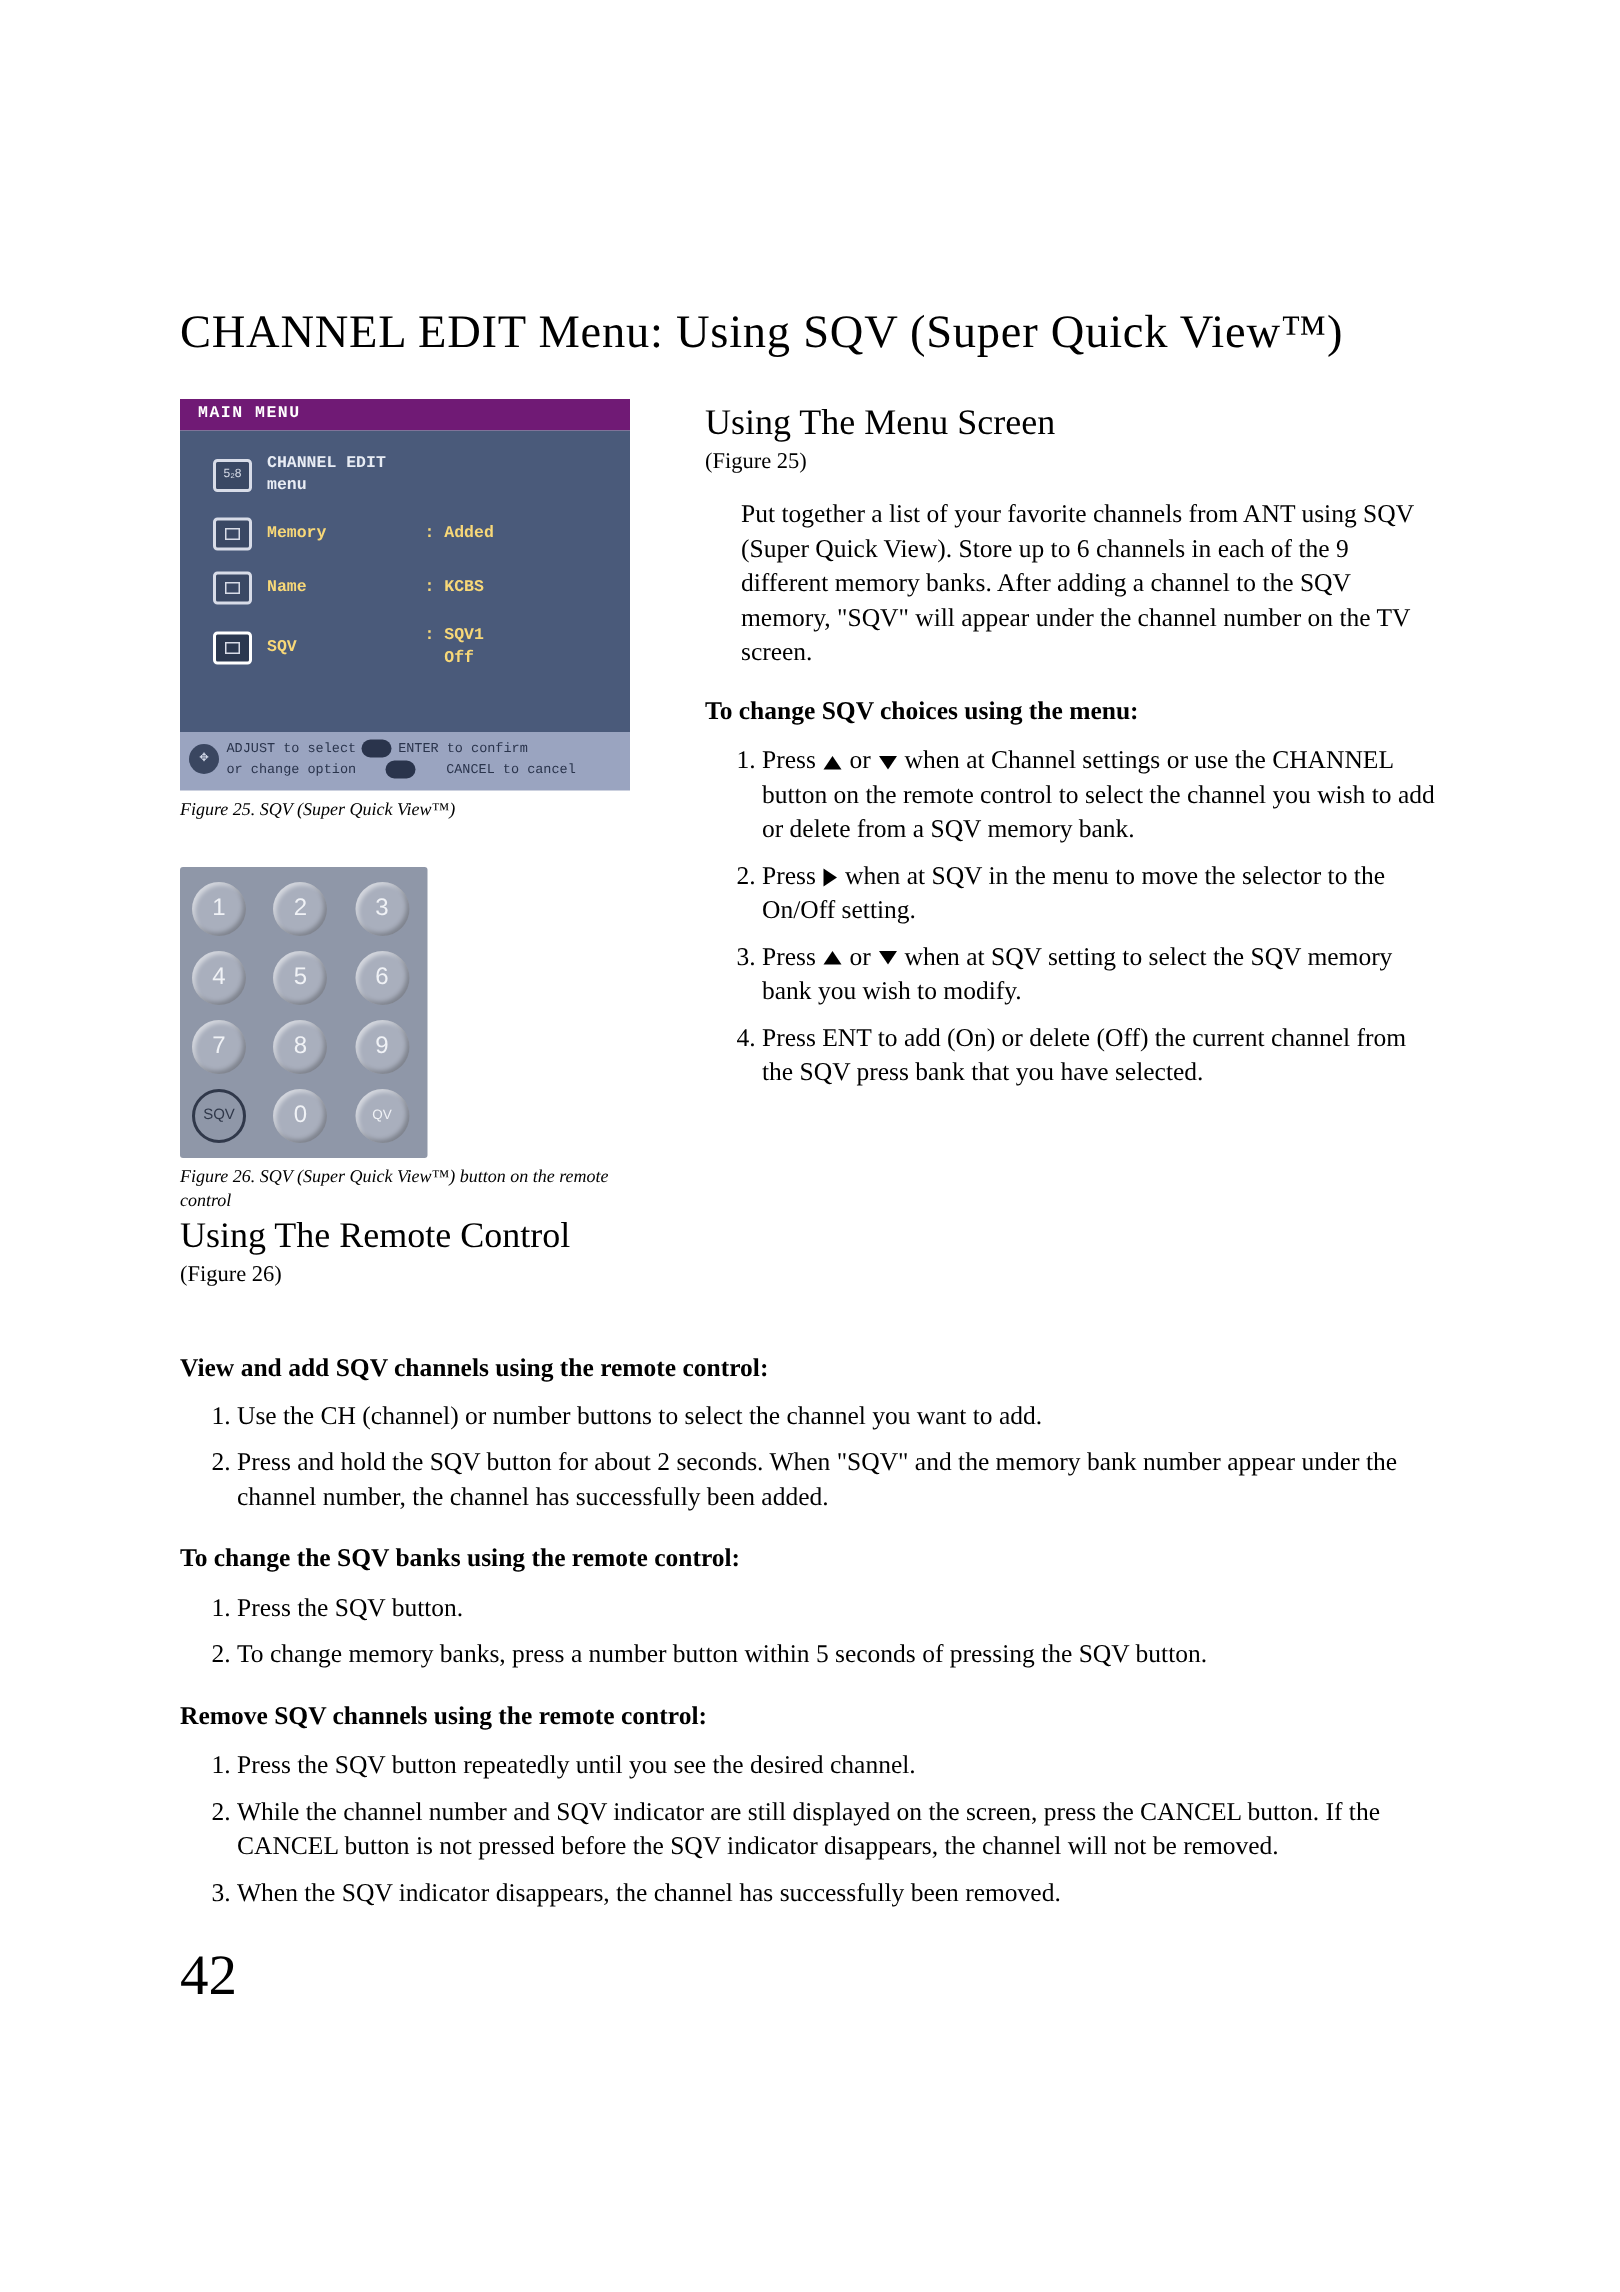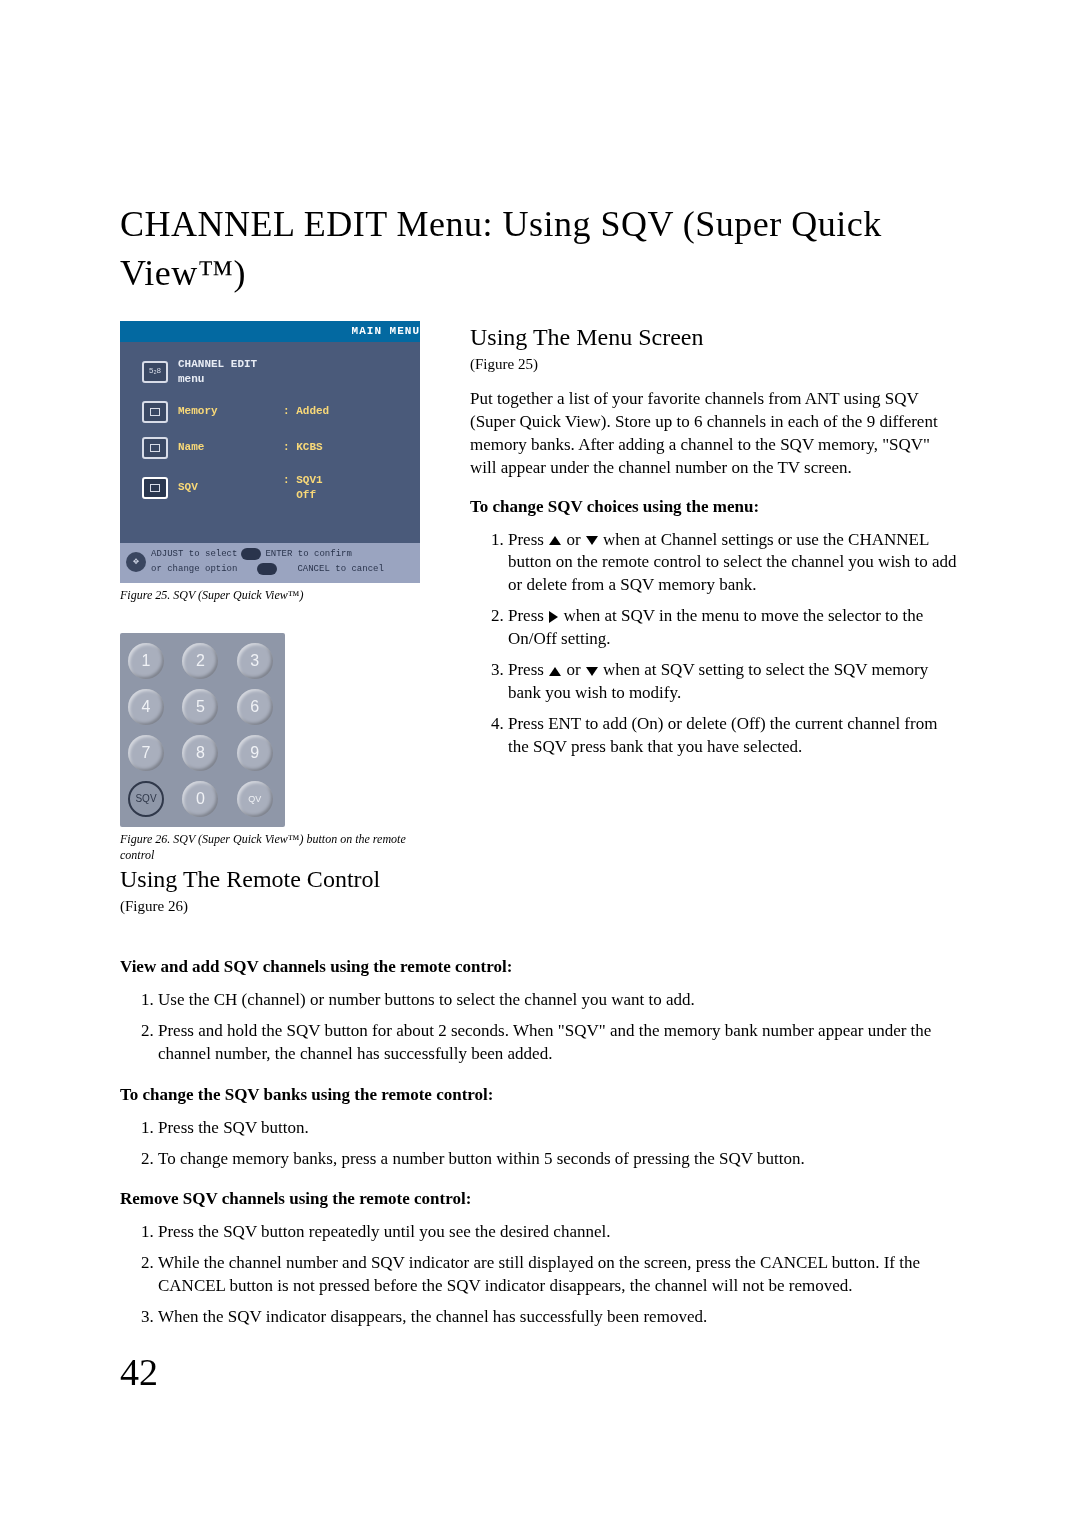--- a/index.html
+++ b/index.html
@@ -9,43 +9,43 @@
     color: #000;
     width: 1080px;
     margin: 0 auto;
     padding: 200px 120px 60px 120px;
     font-size: 17px;
     line-height: 1.35;
   }
   h1.main-title {
     font-family: Georgia, "Times New Roman", serif;
     font-weight: normal;
-    font-size: 36px;
+    font-size: 31px;
     margin-bottom: 24px;
     letter-spacing: 0.5px;
   }
   .two-col {
     display: flex;
     gap: 50px;
     margin-bottom: 26px;
   }
   .left-col { width: 300px; flex:0 0 300px;}
   .right-col { flex: 1; }
 
   
   .osd {
     width: 300px;
     font-family: "Courier New", monospace;
     font-size: 11px;
     color: #fff;
   }
   .osd-top {
-    background: #0369a1;
-    text-align: right;
-    padding: 3px 0;
+    background: #701a75;
+    text-align: left;
+    padding: 3px 12px;
     font-weight: bold;
     letter-spacing: 1px;
   }
   .osd-body {
     background: #4a5a7a;
     padding: 8px 10px 34px 10px;
   }
   .osd-row {
     display: flex;
     align-items: center;
@@ -119,21 +119,21 @@
   .numpad .key.qv { font-size:9px; }
 
   
   h2.subhead {
     font-family: Georgia, "Times New Roman", serif;
     font-weight: normal;
     font-size: 24px;
     margin-bottom: 0px;
   }
   .figref { font-size: 15px; margin-bottom: 14px; }
-  .para { margin-bottom: 16px; }
+  .para { margin-bottom: 16px; margin-left: 24px; }
   .bold { font-weight: bold; }
   ol.steps { list-style: decimal; padding-left: 38px; margin-top:10px; margin-bottom:18px;}
   ol.steps li { margin-bottom: 8px; padding-left:0px;}
   .tri-up, .tri-down, .tri-right {
     display:inline-block;vertical-align:middle;
   }
   .tri-up { border-left:6px solid transparent;border-right:6px solid transparent;border-bottom:9px solid #000; margin:0 1px;}
   .tri-down { border-left:6px solid transparent;border-right:6px solid transparent;border-top:9px solid #000; margin:0 1px;}
   .tri-right{ border-top:6px solid transparent;border-bottom:6px solid transparent;border-left:9px solid #000; margin:0 1px;}
 

